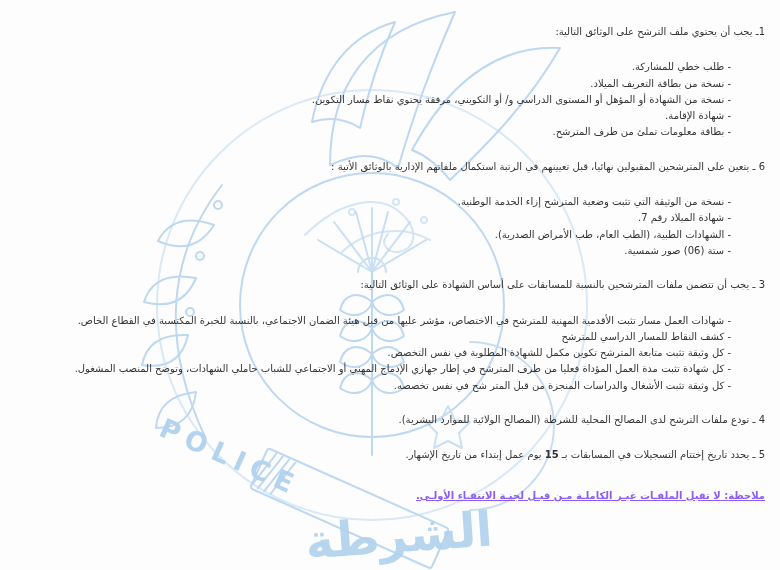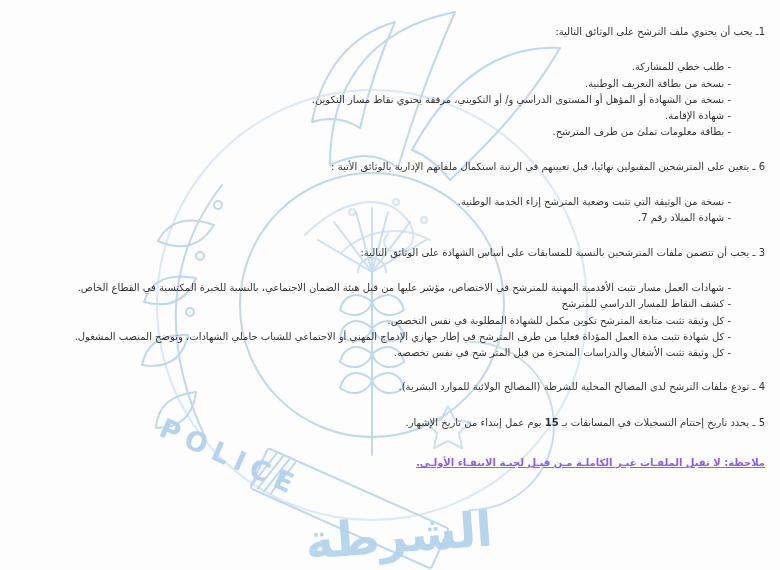--- a/index.html
+++ b/index.html
@@ -108,30 +108,32 @@
       <text x="400" y="552" text-anchor="middle" font-size="48" font-weight="bold" font-family="DejaVu Sans, sans-serif" opacity="0.9" transform="rotate(-4 400 552)">الشرطة</text>
     </g>
   </svg>
 </div>
 
 <div class="doc">
 
   <p class="h">1ـ يجب أن يحتوي ملف الترشح على الوثائق التالية:</p>
   <ul class="lst">
     <li class="itm">- طلب خطي للمشاركة.</li>
-    <li class="itm">- نسخة من بطاقة التعريف الوطنية.</li>
+    <li class="itm">- نسخة من بطاقة التعريف الميلاد.</li>
     <li class="itm">- نسخة من الشهادة أو المؤهل أو المستوى الدراسي و/ أو التكويني، مرفقة يحتوي نقاط مسار التكوين.</li>
     <li class="itm">- شهادة الإقامة.</li>
     <li class="itm">- بطاقة معلومات تملئ من طرف المترشح.</li>
   </ul>
 
   <p class="h">6 ـ يتعين على المترشحين المقبولين نهائيا، قبل تعيينهم في الرتبة استكمال ملفاتهم الإدارية بالوثائق الأتية :</p>
   <ul class="lst">
     <li class="itm">- نسخة من الوثيقة التي تثبت وضعية المترشح إزاء الخدمة الوطنية.</li>
     <li class="itm">- شهادة الميلاد رقم 7.</li>
+    <li class="itm">- الشهادات الطبية، (الطب العام، طب الأمراض الصدرية).</li>
+    <li class="itm">- ستة (06) صور شمسية.</li>
   </ul>
 
   <p class="h">3 ـ يجب أن تتضمن ملفات المترشحين بالنسبة للمسابقات على أساس الشهادة على الوثائق التالية:</p>
   <ul class="lst">
     <li class="itm">- شهادات العمل مسار تثبت الأقدمية المهنية للمترشح في الاختصاص، مؤشر عليها من قبل هيئة الضمان الاجتماعي، بالنسبة للخبرة المكتسبة في القطاع الخاص.</li>
     <li class="itm">- كشف النقاط للمسار الدراسي للمترشح</li>
     <li class="itm">- كل وثيقة تثبت متابعة المترشح تكوين مكمل للشهادة المطلوبة في نفس التخصص.</li>
     <li class="itm">- كل شهادة تثبت مدة العمل المؤداة فعليا من طرف المترشح في إطار جهازي الإدماج المهني أو الاجتماعي للشباب حاملي الشهادات، وتوضح المنصب المشغول.</li>
     <li class="itm">- كل وثيقة تثبت الأشغال والدراسات المنجزة من قبل المتر شح في نفس تخصصه.</li>
   </ul>

